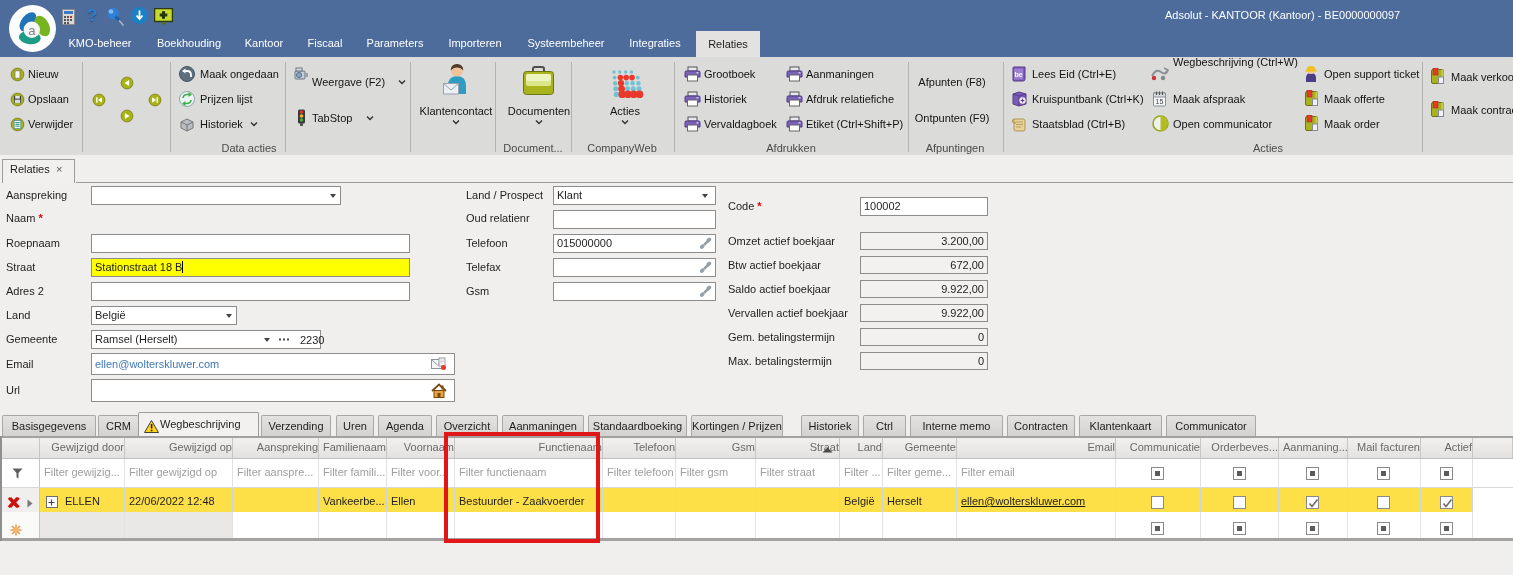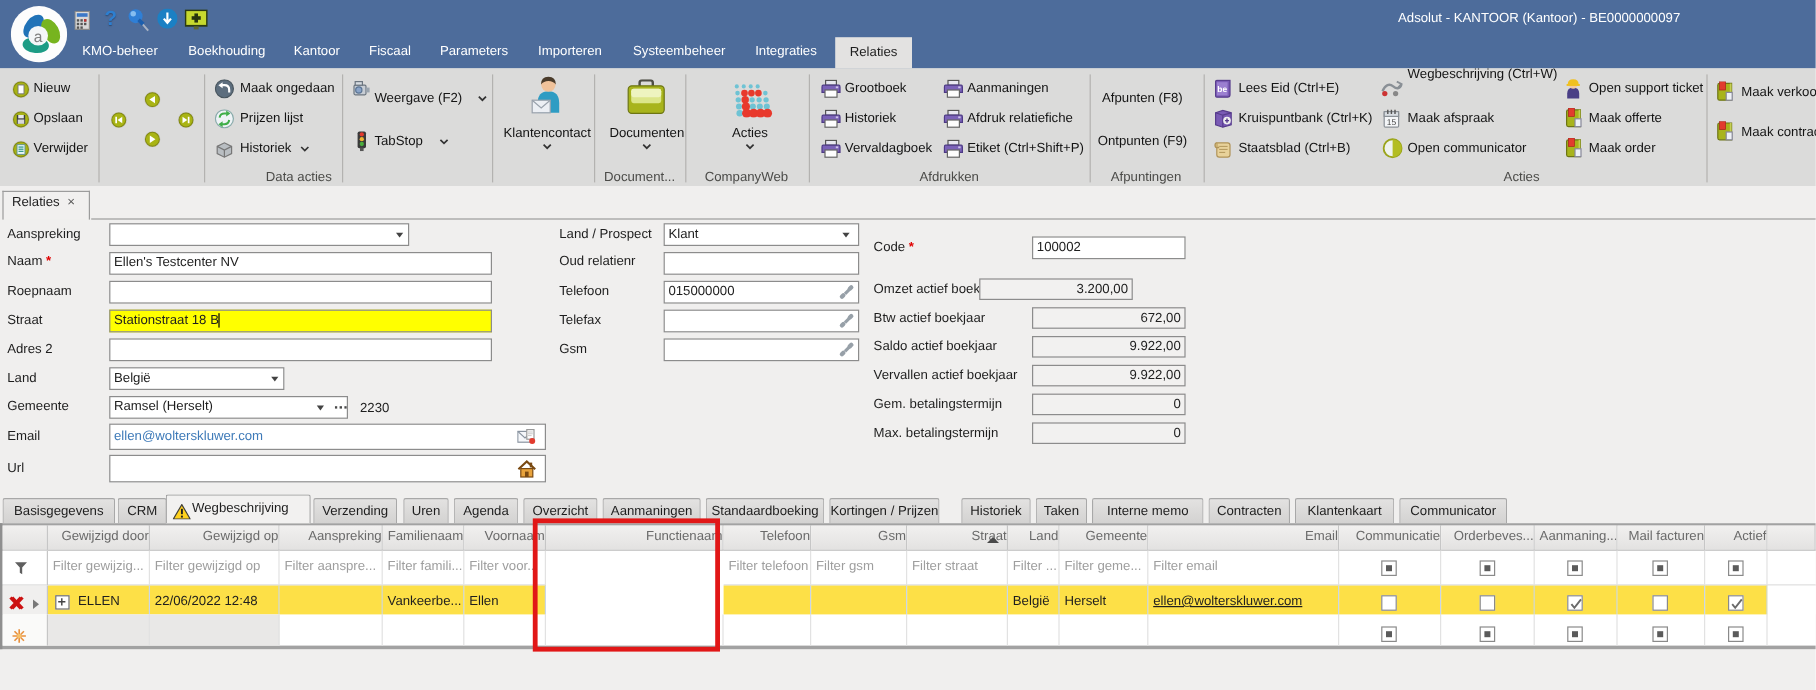--- a/index.html
+++ b/index.html
@@ -387,27 +387,26 @@
 <div class="lbl" style="left:6px;top:235px">Roepnaam</div>
 <div class="lbl" style="left:6px;top:259px">Straat</div>
 <div class="lbl" style="left:6px;top:283px">Adres 2</div>
 <div class="lbl" style="left:6px;top:307px">Land</div>
 <div class="lbl" style="left:6px;top:331px">Gemeente</div>
 <div class="lbl" style="left:6px;top:356px">Email</div>
 <div class="lbl" style="left:6px;top:382px">Url</div>
 
 <div class="inp" style="left:91px;top:186px;width:250px;height:19px"></div>
 <div class="darr" style="left:330px;top:194px"></div>
-<div class="inp" style="left:91px;top:210px;width:319px;height:19px">Ellen's Testcenter NV</div>
 <div class="inp" style="left:91px;top:234px;width:319px;height:19px"></div>
 <div class="inp" style="left:91px;top:258px;width:319px;height:19px;background:#ffff00">Stationstraat 18 B<span style="border-left:1px solid #000">&nbsp;</span></div>
 <div class="inp" style="left:91px;top:282px;width:319px;height:19px"></div>
 <div class="inp" style="left:91px;top:306px;width:146px;height:19px">België</div>
 <div class="darr" style="left:226px;top:314px"></div>
-<div class="inp" style="left:91px;top:330px;width:199px;height:19px">Ramsel (Herselt)</div>
+<div class="inp" style="left:91px;top:330px;width:230px;height:19px">Ramsel (Herselt)</div>
 <div class="darr" style="left:264px;top:338px"></div>
 <svg class="a" style="left:279px;top:338px" width="10" height="3" viewBox="0 0 10 3">
       <rect x="0" y="0.5" width="2" height="2" fill="#4a4a4a"></rect>
       <rect x="4" y="0.5" width="2" height="2" fill="#4a4a4a"></rect>
       <rect x="8" y="0.5" width="2" height="2" fill="#4a4a4a"></rect>
     </svg>
 <div class="lbl" style="left:300px;top:332px">2230</div>
 <div class="inp" style="left:91px;top:353px;width:364px;height:22px;line-height:20px;color:#3e7ab8">ellen@wolterskluwer.com</div>
 <div class="inp" style="left:91px;top:379px;width:364px;height:23px"></div>
 
@@ -455,21 +454,21 @@
     </svg>
 
 <div class="lbl" style="left:728px;top:198px">Code <span class="req">*</span></div>
 <div class="lbl" style="left:728px;top:233px">Omzet actief boekjaar</div>
 <div class="lbl" style="left:728px;top:257px">Btw actief boekjaar</div>
 <div class="lbl" style="left:728px;top:281px">Saldo actief boekjaar</div>
 <div class="lbl" style="left:728px;top:305px">Vervallen actief boekjaar</div>
 <div class="lbl" style="left:728px;top:329px">Gem. betalingstermijn</div>
 <div class="lbl" style="left:728px;top:353px">Max. betalingstermijn</div>
 <div class="inp" style="left:860px;top:197px;width:128px;height:19px">100002</div>
-<div class="inp ro" style="left:816px;top:232px;width:128px;height:18px">3.200,00</div>
+<div class="inp ro" style="left:860px;top:232px;width:128px;height:18px">3.200,00</div>
 <div class="inp ro" style="left:860px;top:256px;width:128px;height:18px">672,00</div>
 <div class="inp ro" style="left:860px;top:280px;width:128px;height:18px">9.922,00</div>
 <div class="inp ro" style="left:860px;top:304px;width:128px;height:18px">9.922,00</div>
 <div class="inp ro" style="left:860px;top:328px;width:128px;height:18px">0</div>
 <div class="inp ro" style="left:860px;top:352px;width:128px;height:18px">0</div>
 
 <div class="ltab" style="left:2px;width:94px">Basisgegevens</div>
 <div class="ltab" style="left:98px;width:41px">CRM</div>
 <div id="atab" style="left:138px;width:121px;padding-left:21px">Wegbeschrijving</div>
 <svg class="a" style="left:144px;top:419.5px;z-index:4" width="15" height="13" viewBox="0 0 15 13">
@@ -478,21 +477,21 @@
       <rect x="6.8" y="9.7" width="1.6" height="1.6" fill="#222"></rect>
     </svg>
 <div class="ltab" style="left:261px;width:70px">Verzending</div>
 <div class="ltab" style="left:336px;width:38px">Uren</div>
 <div class="ltab" style="left:378px;width:54px">Agenda</div>
 <div class="ltab" style="left:436px;width:62px">Overzicht</div>
 <div class="ltab" style="left:502px;width:82px">Aanmaningen</div>
 <div class="ltab" style="left:588px;width:99px">Standaardboeking</div>
 <div class="ltab" style="left:691px;width:92px">Kortingen / Prijzen</div>
 <div class="ltab" style="left:801px;width:58px">Historiek</div>
-<div class="ltab" style="left:863px;width:43px">Taken</div>
+<div class="ltab" style="left:863px;width:43px">Ctrl</div>
 <div class="ltab" style="left:910px;width:93px">Interne memo</div>
 <div class="ltab" style="left:1007px;width:68px">Contracten</div>
 <div class="ltab" style="left:1079px;width:83px">Klantenkaart</div>
 <div class="ltab" style="left:1166px;width:90px">Communicator</div>
 
 <div id="grid"></div>
 <div class="hcell" style="left:0px;width:40px"></div>
 <div class="hcell" style="left:40px;width:85px">Gewijzigd door</div>
 <div class="hcell" style="left:125px;width:108px">Gewijzigd op</div>
 <div class="hcell" style="left:233px;width:86px">Aanspreking</div>
@@ -513,38 +512,40 @@
 <div class="hcell" style="left:1473px;width:40px"></div>
 <svg class="a" style="left:822px;top:447px;z-index:3" width="11" height="6" viewBox="0 0 11 6">
       <path d="M5.5 0.5 L10.5 5.5 L0.5 5.5 Z" fill="#4a4a4a"></path>
     </svg>
 <div class="fcell ind0" style="left:0px;width:40px;background:#fff"></div>
 <div class="fcell" style="left:40px;width:85px">Filter gewijzig...</div>
 <div class="fcell" style="left:125px;width:108px">Filter gewijzigd op</div>
 <div class="fcell" style="left:233px;width:86px">Filter aanspre...</div>
 <div class="fcell" style="left:319px;width:68px">Filter famili...</div>
 <div class="fcell" style="left:387px;width:68px">Filter voor...</div>
+<div class="fcell" style="left:455px;width:148px">Filter functienaam</div>
 <div class="fcell" style="left:603px;width:73px">Filter telefoon</div>
 <div class="fcell" style="left:676px;width:80px">Filter gsm</div>
 <div class="fcell" style="left:756px;width:84px">Filter straat</div>
 <div class="fcell" style="left:840px;width:43px">Filter ...</div>
 <div class="fcell" style="left:883px;width:74px">Filter geme...</div>
 <div class="fcell" style="left:957px;width:159px">Filter email</div>
 <div class="fcell" style="left:1116px;width:85px"></div>
 <div class="fcell" style="left:1201px;width:78px"></div>
 <div class="fcell" style="left:1279px;width:69px"></div>
 <div class="fcell" style="left:1348px;width:73px"></div>
 <div class="fcell" style="left:1421px;width:52px"></div>
 <div class="fcell" style="left:1473px;width:40px;border-right:none"></div>
 <div class="dcell ind0" style="left:0px;width:40px;background:#f0efee"></div>
 <div class="dcell" style="left:40px;width:85px;padding-left:25px">ELLEN</div>
 <div class="dcell" style="left:125px;width:108px">22/06/2022 12:48</div>
 <div class="dcell" style="left:233px;width:86px"></div>
 <div class="dcell" style="left:319px;width:68px">Vankeerbe...</div>
 <div class="dcell" style="left:387px;width:68px">Ellen</div>
+<div class="dcell" style="left:455px;width:148px">Bestuurder - Zaakvoerder</div>
 <div class="dcell" style="left:603px;width:73px"></div>
 <div class="dcell" style="left:676px;width:80px"></div>
 <div class="dcell" style="left:756px;width:84px"></div>
 <div class="dcell" style="left:840px;width:43px">België</div>
 <div class="dcell" style="left:883px;width:74px">Herselt</div>
 <div class="dcell" style="left:957px;width:159px"><span style="text-decoration:underline">ellen@wolterskluwer.com</span></div>
 <div class="dcell" style="left:1116px;width:85px"></div>
 <div class="dcell" style="left:1201px;width:78px"></div>
 <div class="dcell" style="left:1279px;width:69px"></div>
 <div class="dcell" style="left:1348px;width:73px"></div>

